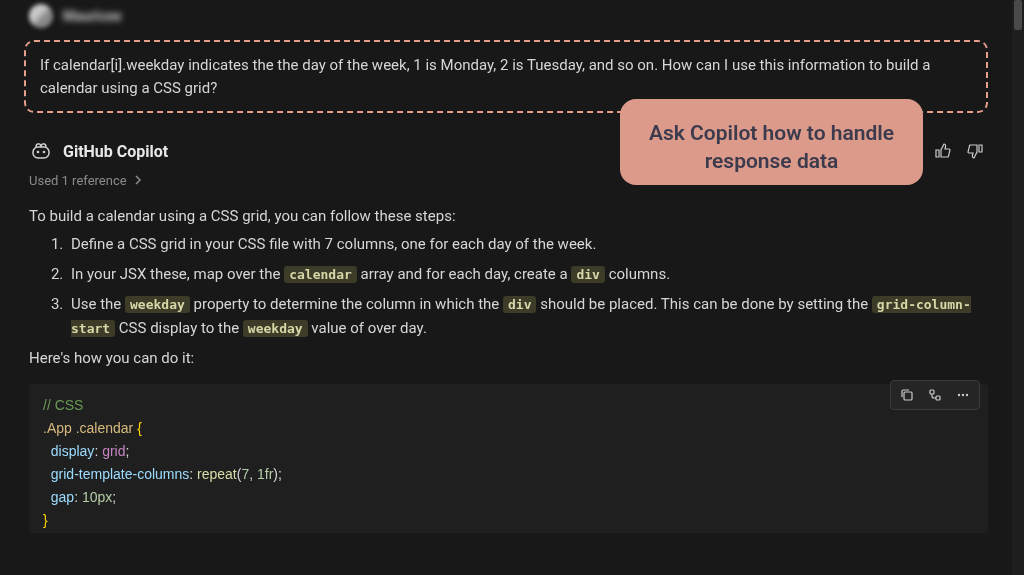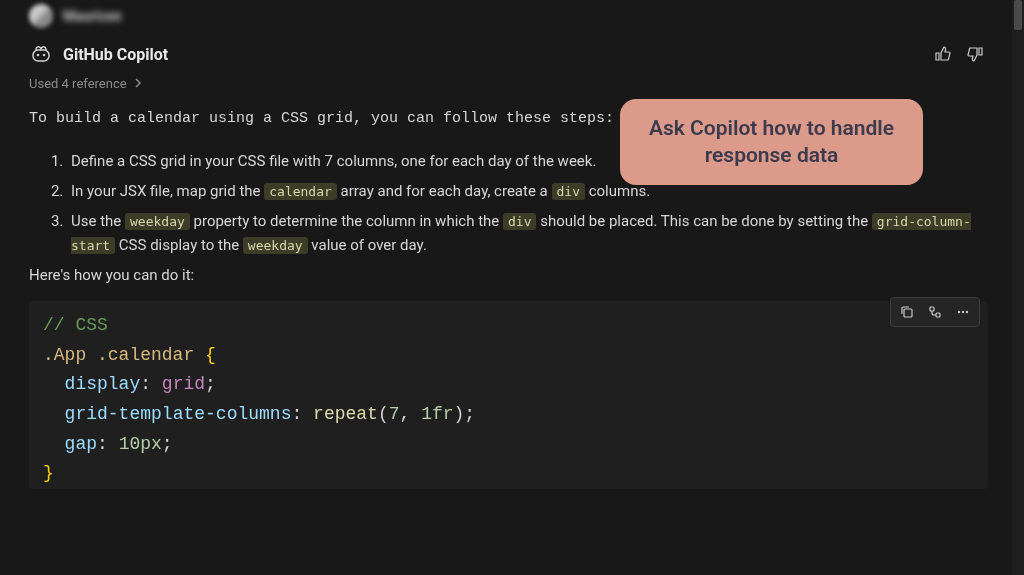--- a/index.html
+++ b/index.html
@@ -111,41 +111,41 @@
       gap: 6px;
       cursor: pointer;
     }
     .response-text {
       line-height: 1.6;
       font-size: 15px;
       color: #d6d6d6;
       padding-left: 5px;
     }
     .response-intro {
-      margin-bottom: 18px;
-      font-family: Liberation Mono, monospace;
+      margin-bottom: 4px;
     }
     ol.steps {
       padding-left: 38px;
       margin-bottom: 0;
     }
     ol.steps li {
       margin-bottom: 6px;
       padding-left: 4px;
     }
     .response-lead {
       margin-bottom: 14px;
     }
     code.inline {
       background: #3c3c28;
       color: #d7d7a8;
       padding: 1px 5px;
       border-radius: 3px;
       font-family: "SF Mono", Monaco, Consolas, monospace;
       font-size: 13px;
+      font-weight: bold;
     }
     .code-block-wrap {
       position: relative;
       background: #1f1f1f;
       border-radius: 4px;
       margin-top: 8px;
       padding: 10px 14px 0 14px;
     }
     .code-toolbar {
       position: absolute;
@@ -161,22 +161,22 @@
     .code-toolbar .tbtn {
       width: 28px;
       height: 24px;
       display: flex;
       align-items: center;
       justify-content: center;
       cursor: pointer;
       color: #cccccc;
     }
     pre.code {
-      font-family: Liberation Mono, monospace;
-      font-size: 18px;
+      font-family: Liberation Sans, sans-serif;
+      font-size: 14px;
       line-height: 1.65;
       color: #d4d4d4;
       white-space: pre;
     }
     .tok-comment { color: #6a9955; }
     .tok-selector { color: #d7ba7d; }
     .tok-brace { color: #ffd602; }
     .tok-prop { color: #9cdcfe; }
     .tok-punct { color: #d4d4d4; }
     .tok-value-k { color: #c586c0; }
@@ -185,21 +185,21 @@
     .tok-unit { color: #b5cea8; }
     .callout {
       position: absolute;
       top: 99px;
       left: 620px;
       width: 303px;
       height: 86px;
       background: #dc9b8a;
       border-radius: 16px;
       display: flex;
-      align-items: center;
+      align-items: flex-end;
       justify-content: center;
       text-align: center;
       padding: 10px 20px;
       color: #3c3b4e;
       font-size: 21px;
       font-weight: 600;
       line-height: 1.3;
     }
     .chevron {
       display: inline-block;
@@ -209,20 +209,23 @@
 </head>
 <body>
 
 <div class="content">
 
   <div class="user-row">
     <div class="avatar"></div>
     <div class="username">Mauricee</div>
   </div>
 
+  <div class="prompt-box">
+    <span>If calendar[i].weekday indicates the the day of the week, 1 is Monday, 2 is Tuesday, and so on. How can I use this information to build a calendar using a CSS grid?</span>
+  </div>
 
   <div class="assistant-row">
     <div class="assistant-left">
       <div class="copilot-icon">
         <svg width="24" height="24" viewBox="0 0 24 24" fill="none" stroke="#d0d0d0" stroke-width="1.5">
           <rect x="4" y="8" width="16" height="11" rx="5"></rect>
           <circle cx="9" cy="13" r="1.3" fill="#d0d0d0" stroke="none"></circle>
           <circle cx="15" cy="13" r="1.3" fill="#d0d0d0" stroke="none"></circle>
           <path d="M7 8 C7 4, 11 4, 12 7 C13 4, 17 4, 17 8"></path>
         </svg>
@@ -237,34 +240,34 @@
       </div>
       <div class="icon-btn">
         <svg width="16" height="16" viewBox="0 0 16 16" fill="none" stroke="#cccccc" stroke-width="1.2">
           <path d="M12 9V2h3v7h-3zm-2-7v7l-3 6c-1 0-2-1-1.5-3L6 10H2c-1 0-1-1-1-1l1.5-6c0-1 1-1 1-1H10z"></path>
         </svg>
       </div>
     </div>
   </div>
 
   <div class="references">
-    <span>Used 4 reference</span>
+    <span>Used 1 reference</span>
     <span class="chevron">
       <svg width="10" height="10" viewBox="0 0 10 10" fill="none" stroke="#8b8b8b" stroke-width="1.5">
         <path d="M3 1l4 4-4 4"></path>
       </svg>
     </span>
   </div>
 
   <div class="response-text">
     <p class="response-intro">To build a calendar using a CSS grid, you can follow these steps:</p>
     <ol class="steps">
       <li>Define a CSS grid in your CSS file with 7 columns, one for each day of the week.</li>
       <li>
-        <span>In your JSX file, map grid the </span><code class="inline">calendar</code><span> array and for each day, create a </span><code class="inline">div</code><span> columns.</span>
+        <span>In your JSX these, map over the </span><code class="inline">calendar</code><span> array and for each day, create a </span><code class="inline">div</code><span> columns.</span>
       </li>
       <li>
         <span>Use the </span><code class="inline">weekday</code><span> property to determine the column in which the </span><code class="inline">div</code><span> should be placed. This can be done by setting the </span><code class="inline">grid-column-start</code><span> CSS display to the </span><code class="inline">weekday</code><span> value of over day.</span>
       </li>
     </ol>
     <p class="response-lead">Here's how you can do it:</p>
 
     <div class="code-block-wrap">
       <div class="code-toolbar">
         <div class="tbtn">

